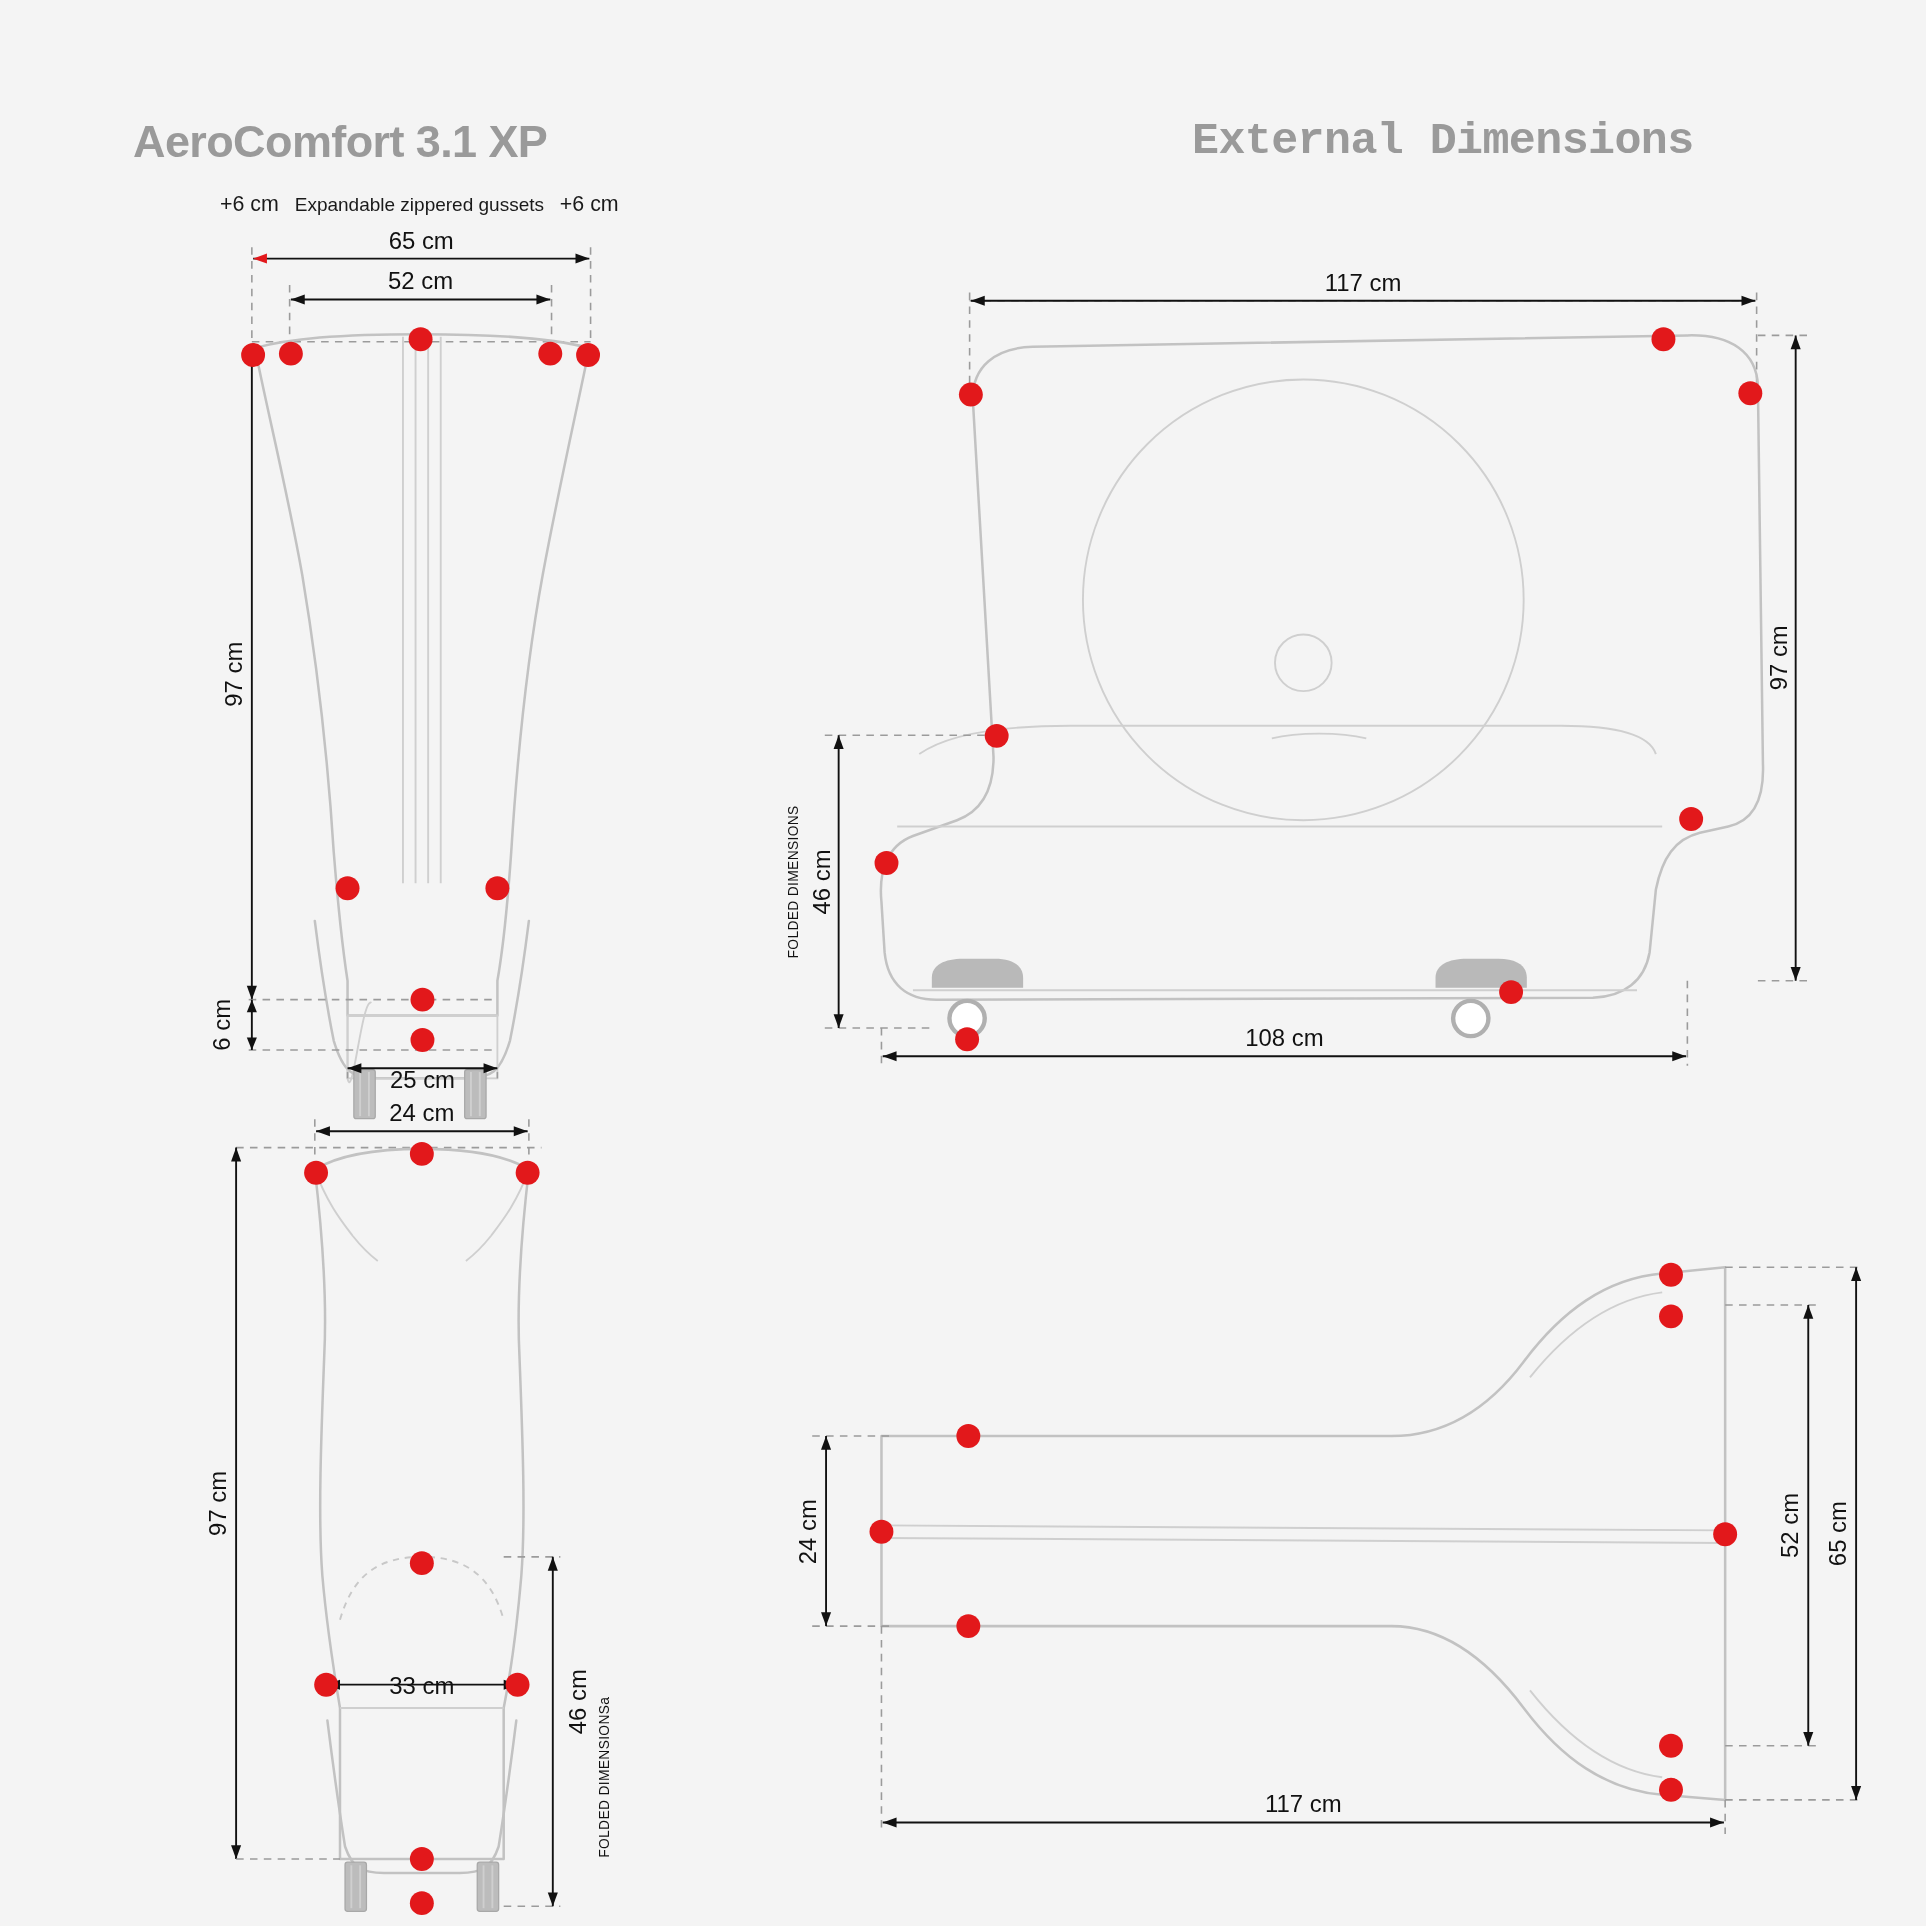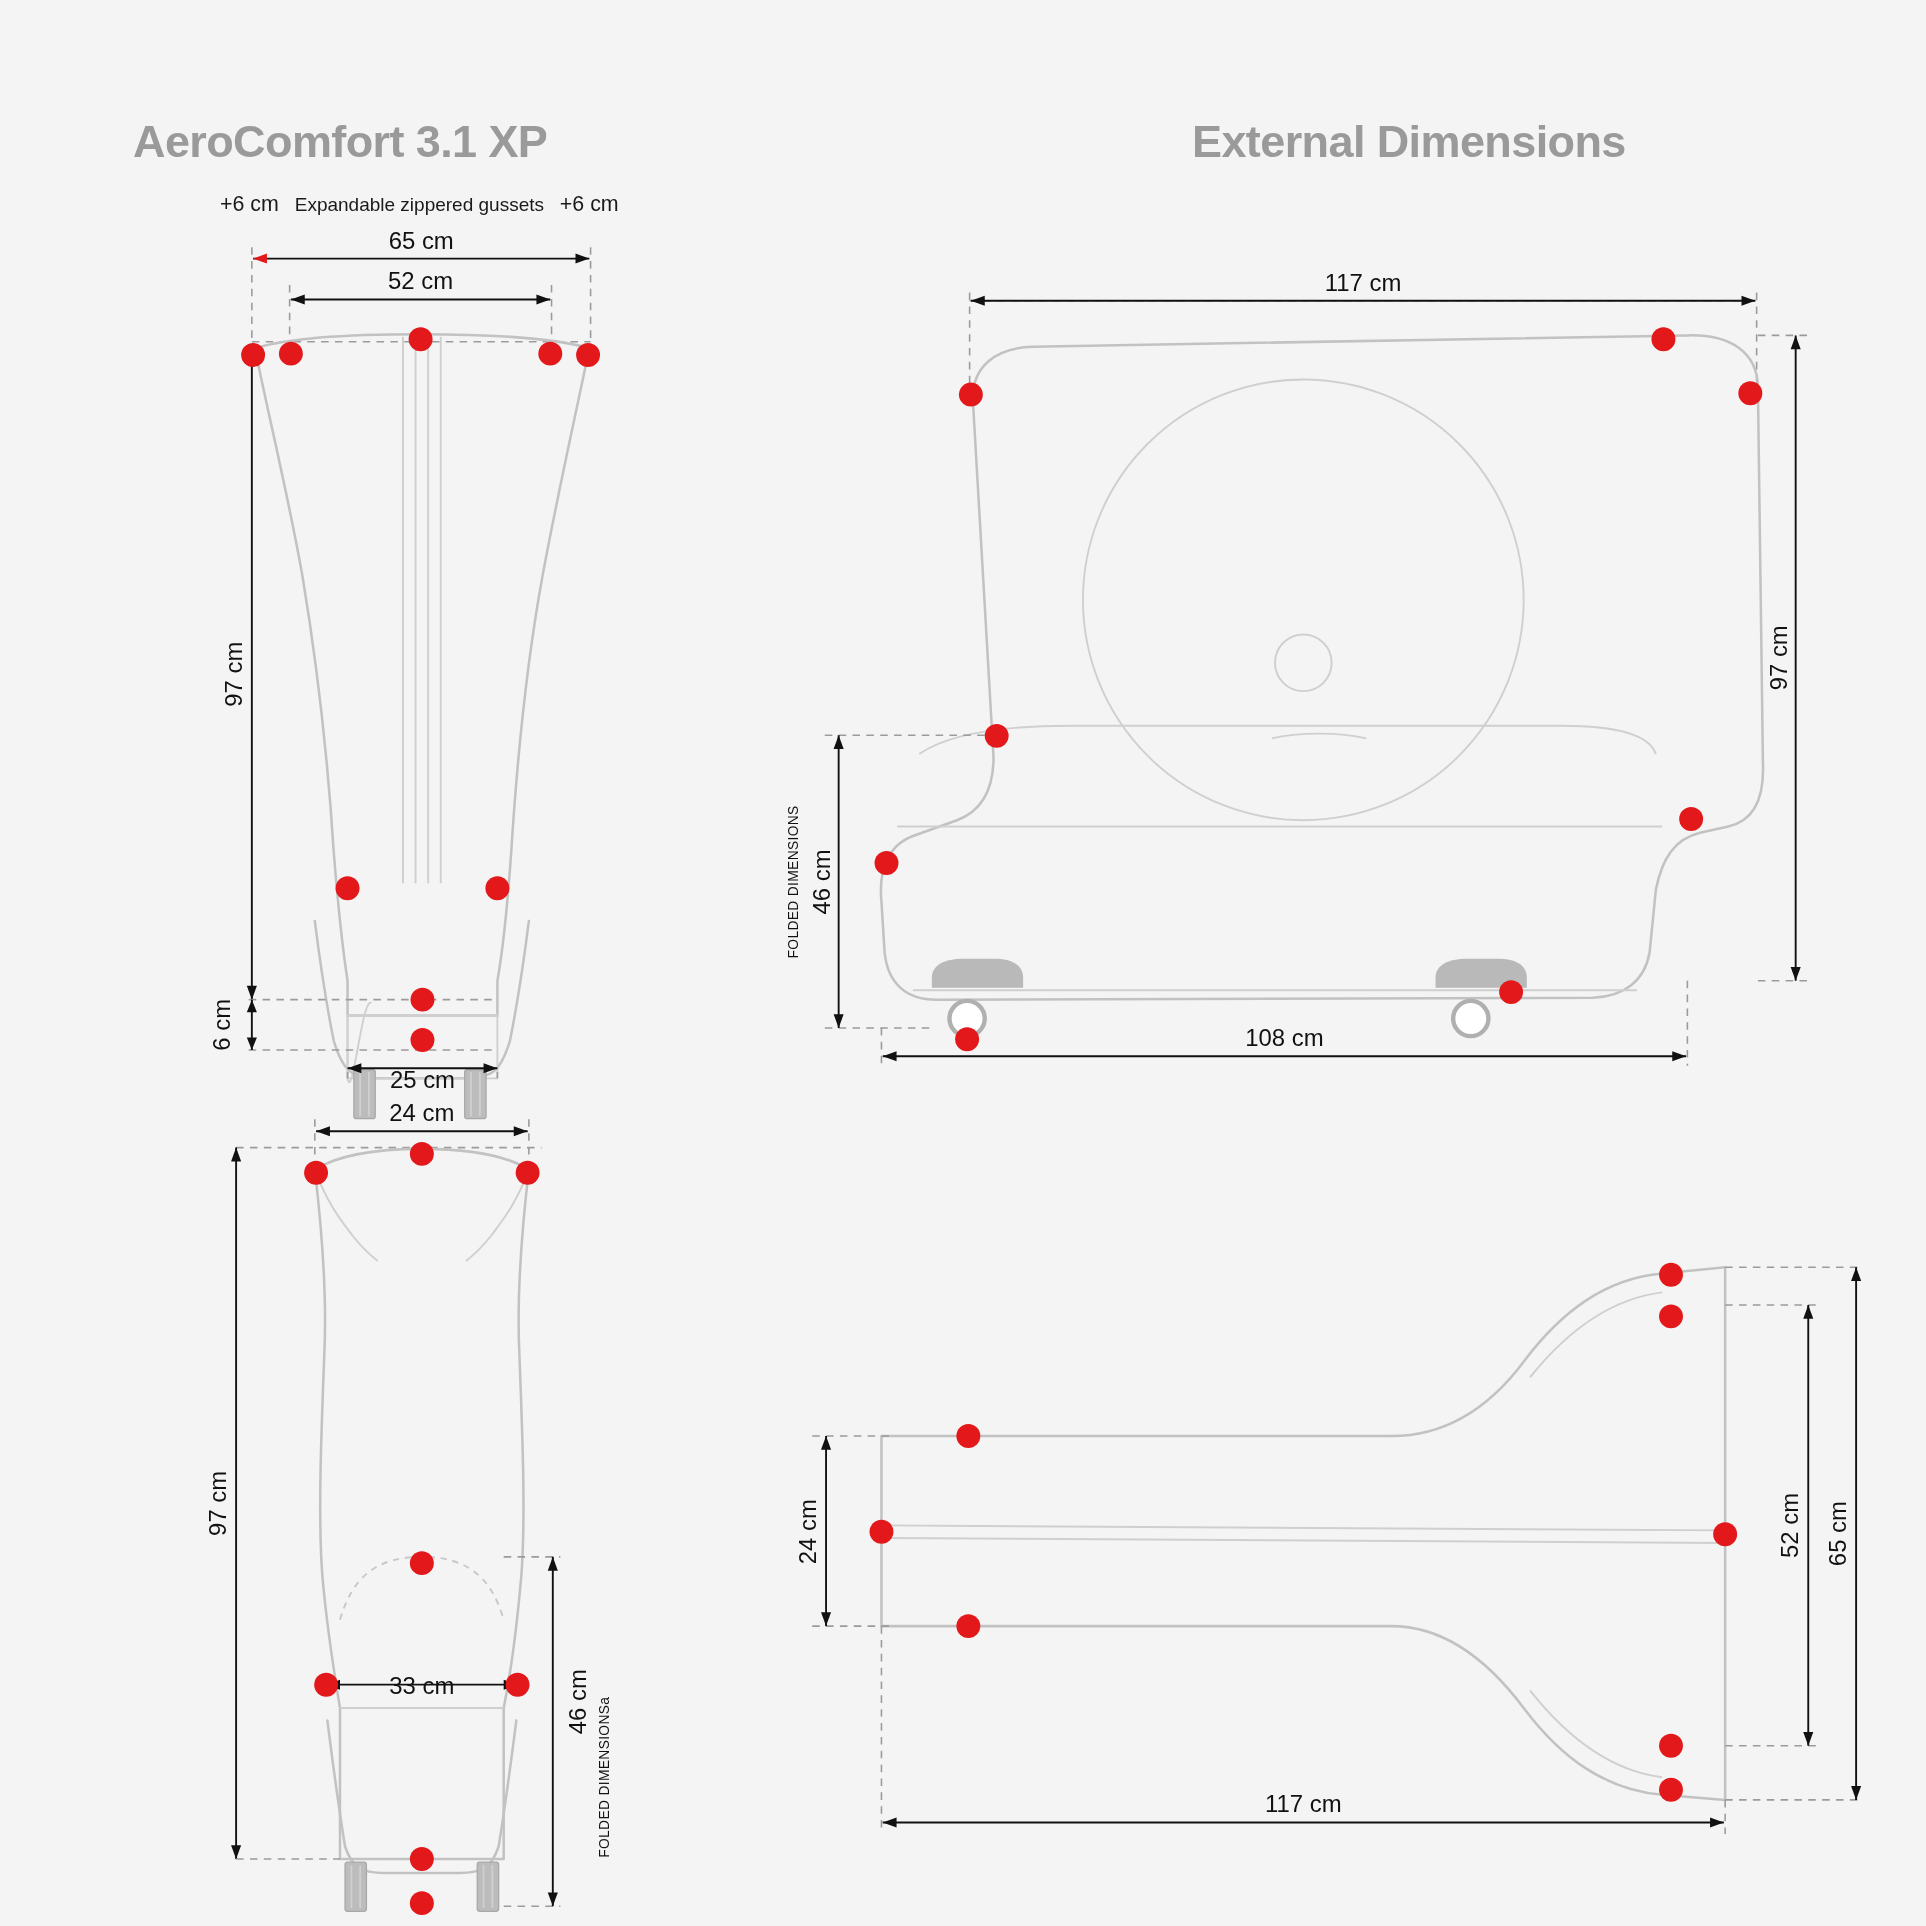--- a/index.html
+++ b/index.html
@@ -30,20 +30,21 @@
   }
   #product-title {
     left: 133px;
     top: 108px;
     font-size: 45px;
   }
   #section-title {
     left: 1192px;
     top: 108px;
     font-size: 45px;
+    font-family: Liberation Mono, monospace;
   }
   .note {
     position: absolute;
     white-space: nowrap;
     color: #1a1a1a;
   }
   #gusset-note {
     left: 184px;
     top: 184px;
     font-size: 19px;

